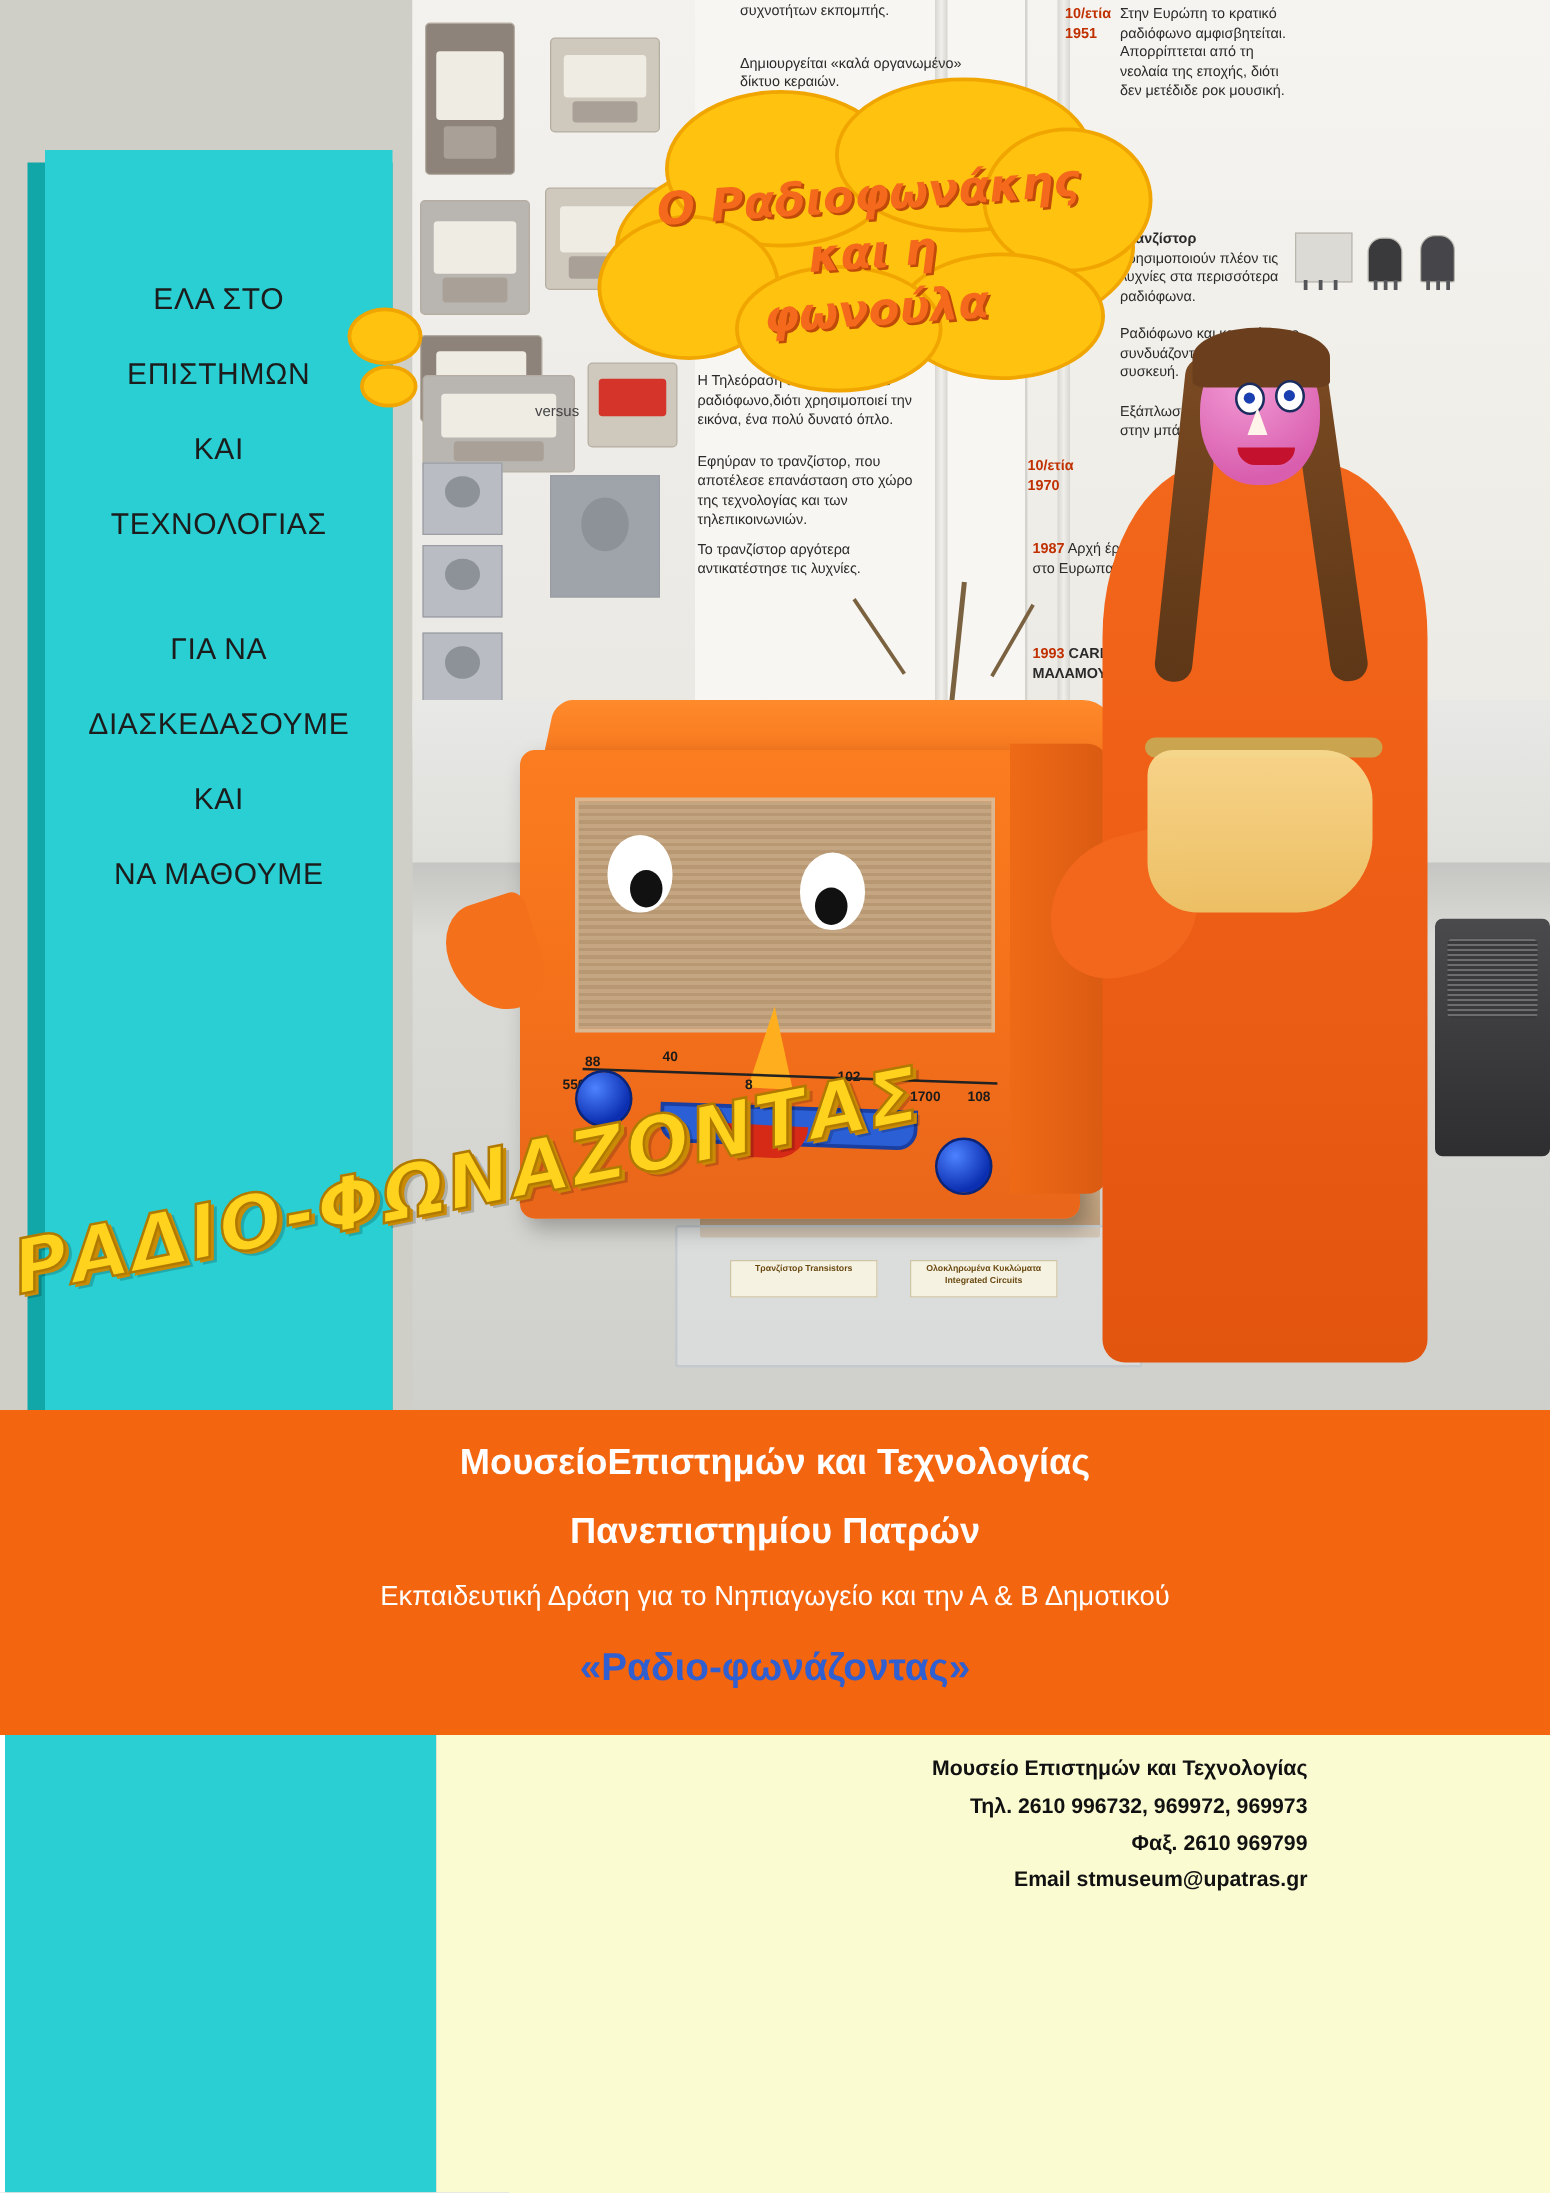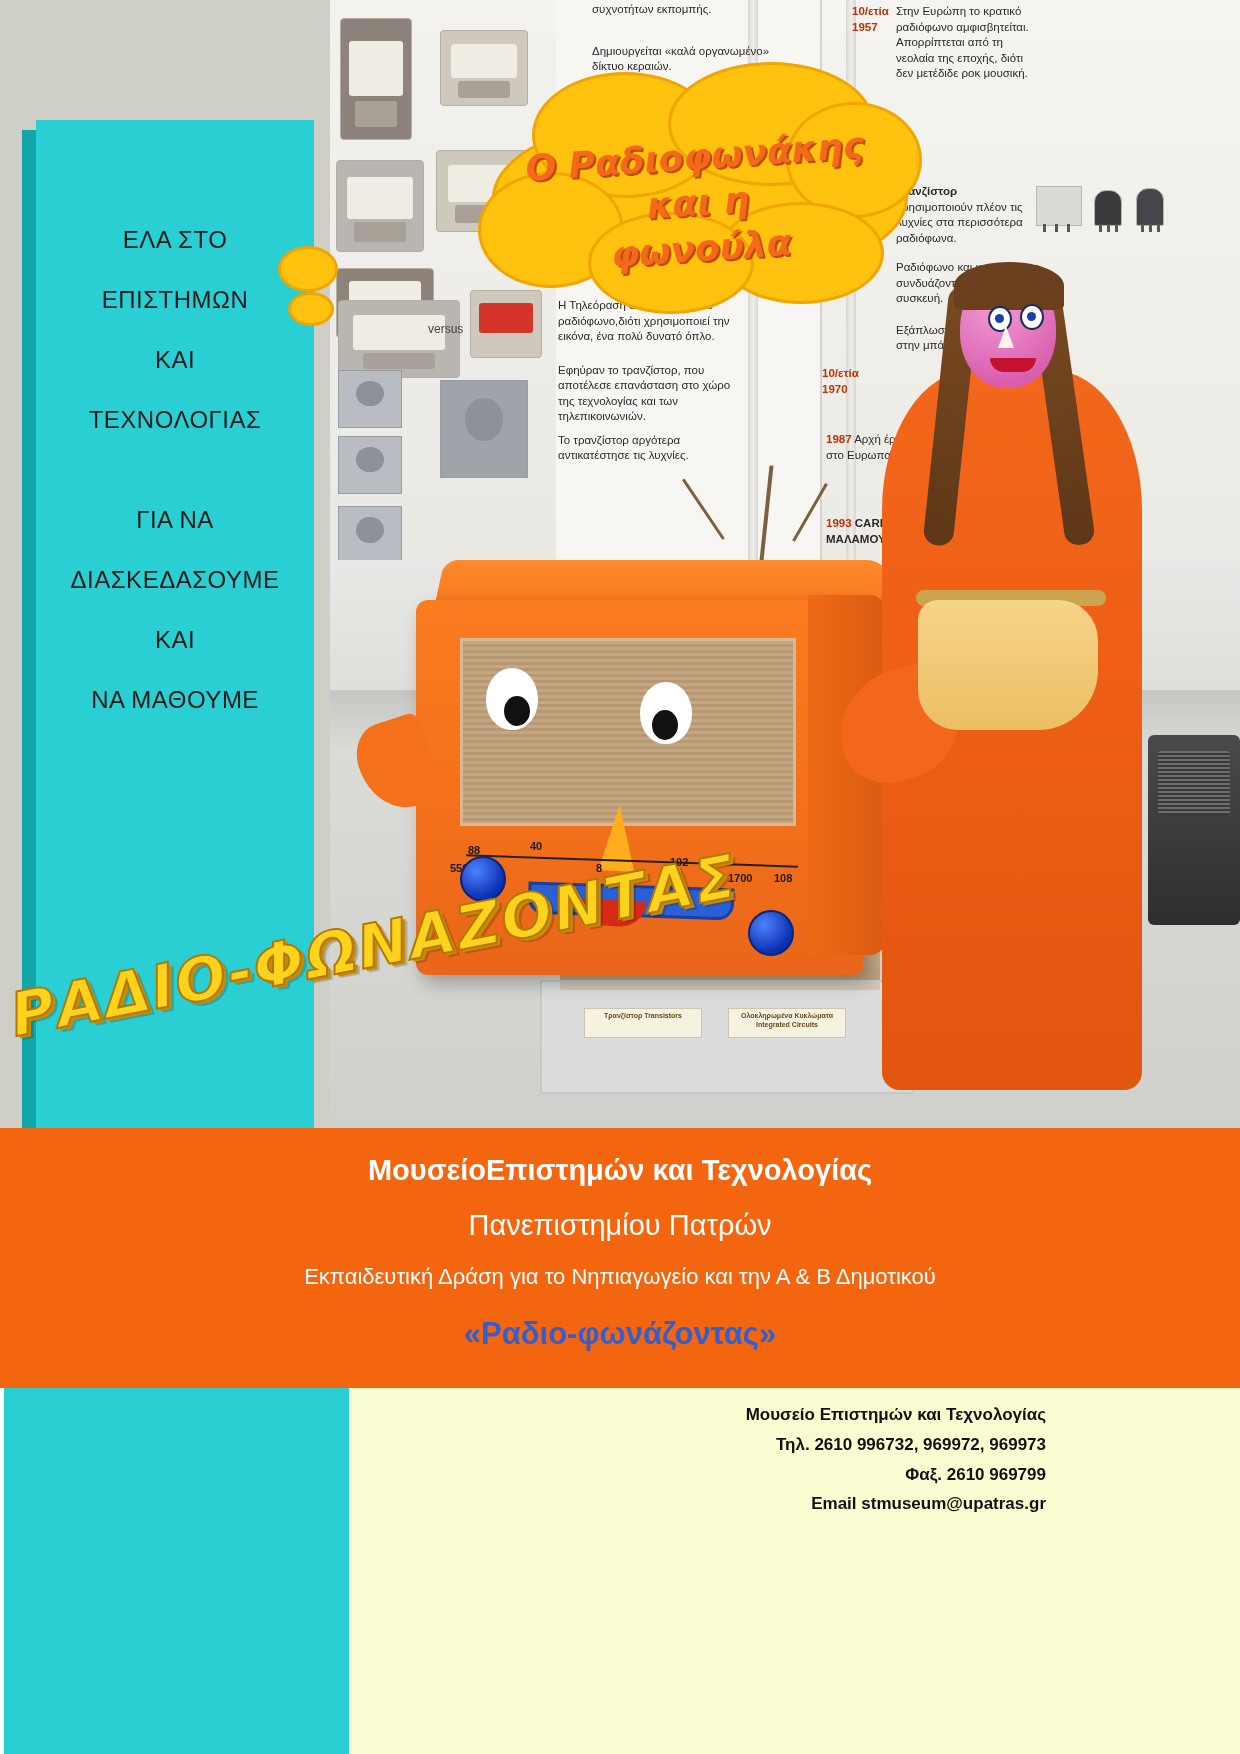--- a/index.html
+++ b/index.html
@@ -509,21 +509,21 @@
     padding-top: 14px;
     color: #ffffff;
     font-size: 29px;
     font-weight: bold;
   }
   .ob-title2 {
     margin: 0;
     padding-top: 10px;
     color: #ffffff;
     font-size: 29px;
-    font-weight: normal;
+    font-weight: bold;
   }
   .ob-sub {
     margin: 0;
     padding-top: 22px;
     color: #ffffff;
     font-size: 22px;
   }
   .ob-action {
     margin: 0;
     padding-top: 26px;
@@ -640,21 +640,21 @@
       <div>ραδιόφωνα.</div>
       <div style="margin-top:14px;">Ραδιόφωνο και κασετόφωνο</div>
       <div>συνδυάζονται σε μια</div>
       <div>συσκευή.</div>
       <div style="margin-top:16px;">Εξάπλωση των ραδιοφώνων</div>
       <div>στην μπάντα των FM.</div>
     </div>
 
     <div class="txtcol" style="left:852px; top:4px;">
       <span class="year">10/ετία</span><br>
-      <span class="year">1957</span>
+      <span class="year">1951</span>
     </div>
     <div class="txtcol" style="left:822px; top:366px;">
       <span class="year">10/ετία</span><br>
       <span class="year">1970</span>
     </div>
     <div class="txtcol" style="left:826px; top:432px; width:210px;">
       <span class="year">1987</span>
       <span>Αρχή έρευνας για το Ραδιόφωνο, στο Ευρωπαϊκό Πρόγραμμα EUREKA.</span>
     </div>
     <div class="txtcol" style="left:826px; top:516px; width:210px;">

